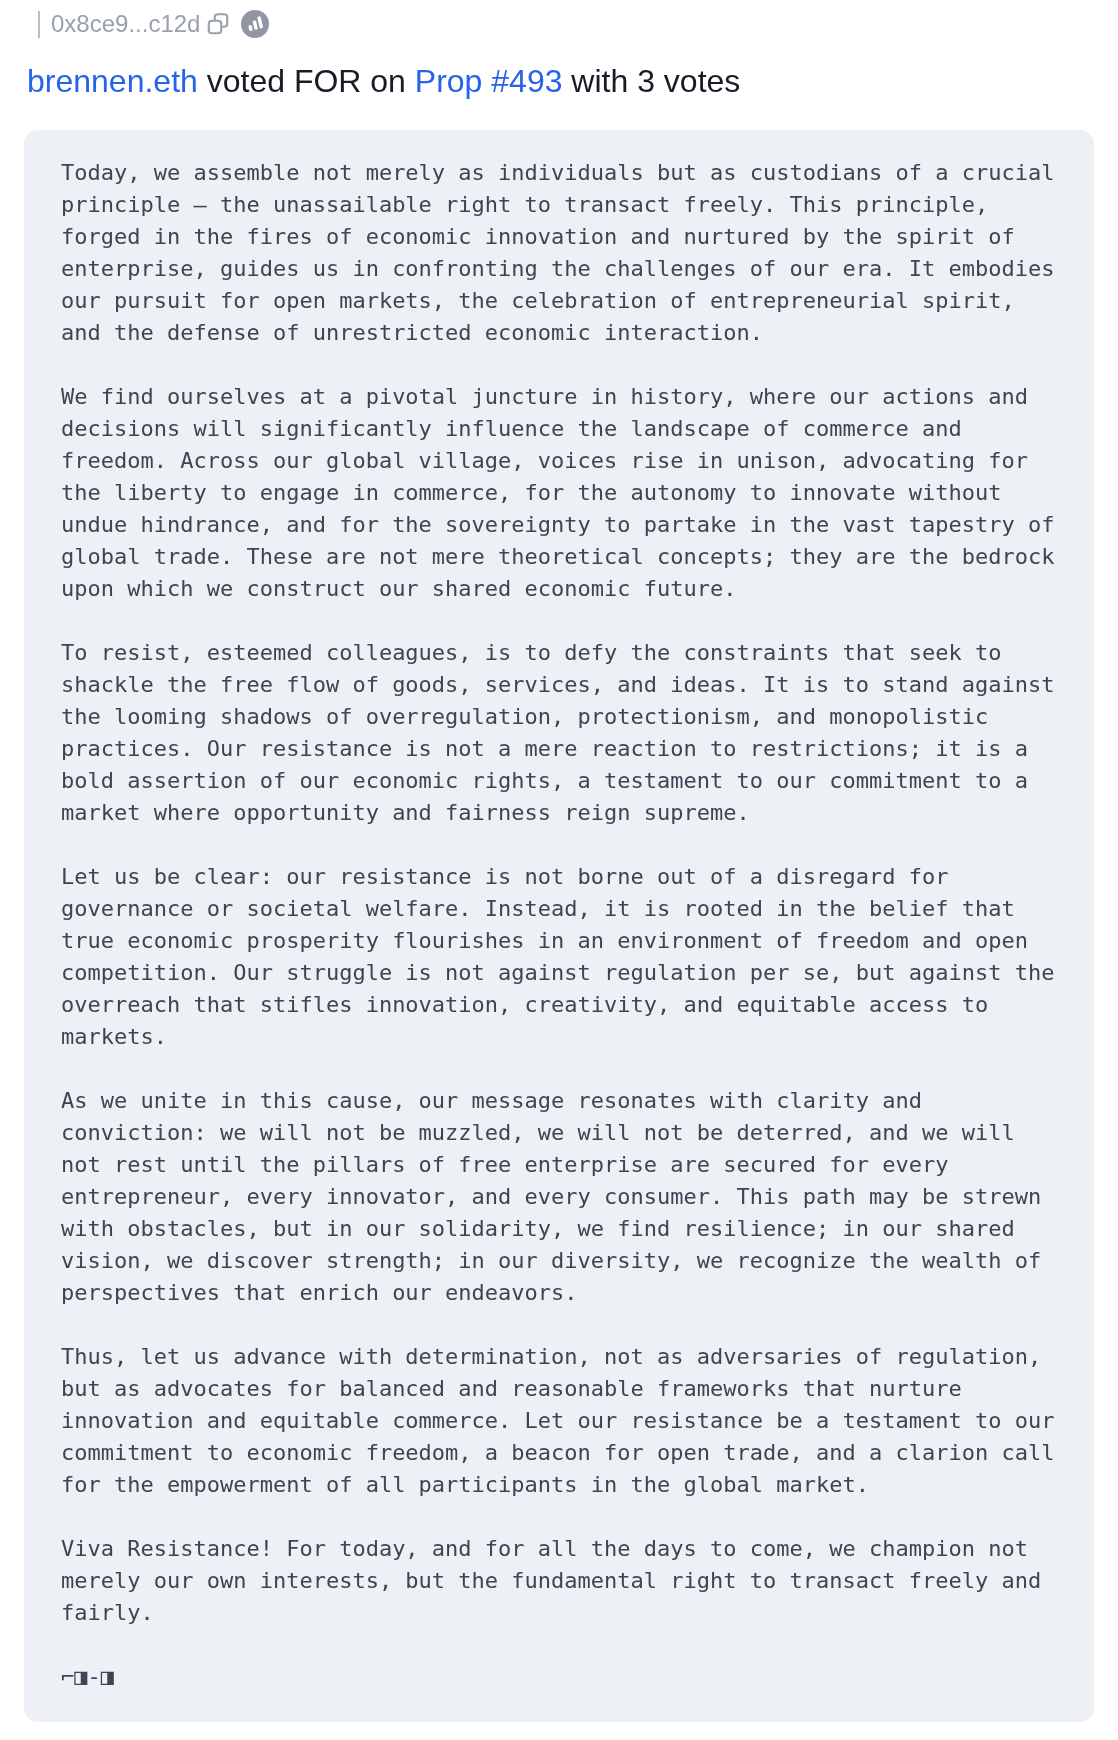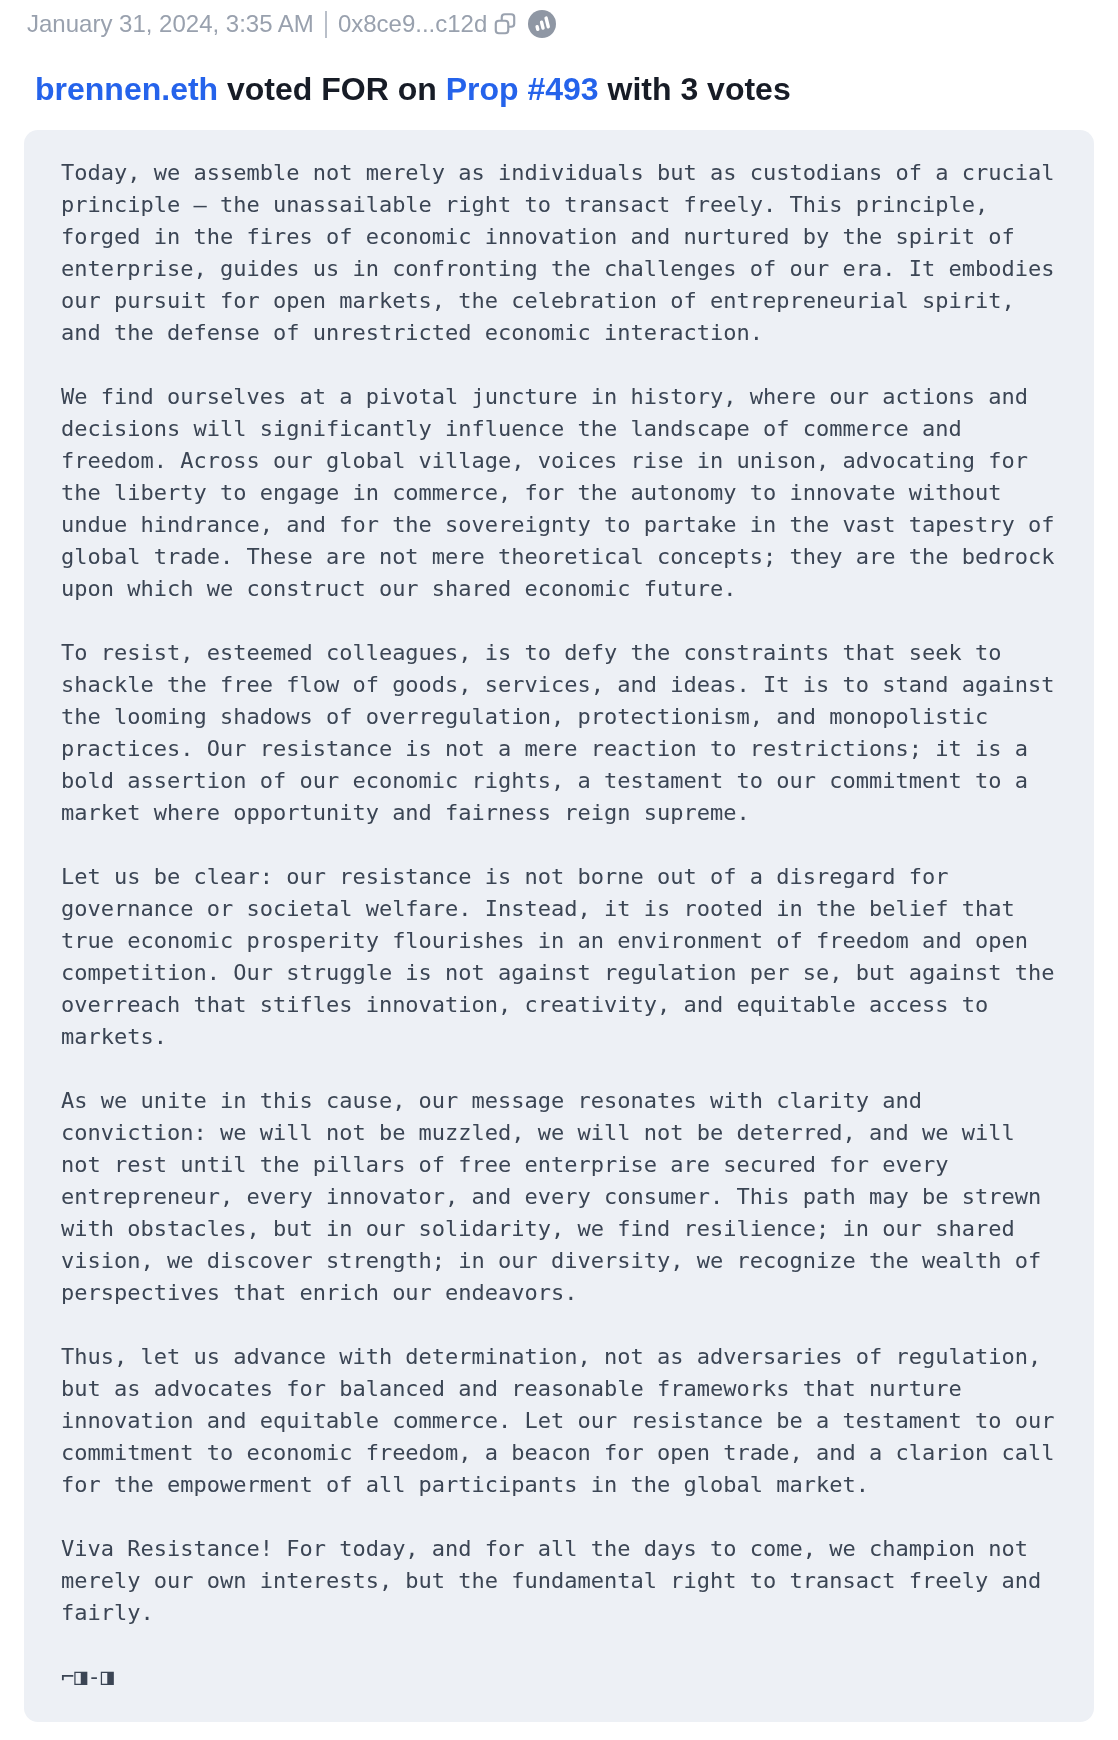--- a/index.html
+++ b/index.html
@@ -38,24 +38,24 @@
     cursor: pointer;
     display: inline-flex;
     align-items: center;
   }
   .copy-btn { margin-left: 5px; }
   .scan-btn { margin-left: 9px; }
   .vote-title {
     position: absolute;
     left: 27px;
     top: 60px;
-    margin: 8px;
+    margin: 0;
     font-size: 32px;
     line-height: 42px;
-    font-weight: 700;
+    font-weight: 400;
     color: #171c26;
     white-space: pre;
   }
   .vote-title a {
     color: #2563eb;
     text-decoration: none;
     cursor: pointer;
   }
   .reason-card {
     position: absolute;
@@ -74,21 +74,20 @@
     line-height: 32px;
     color: #3b4554;
     white-space: pre-wrap;
     word-break: normal;
   }
 </style>
 </head>
 <body>
 
 <div class="meta-row">
-  <span>January 31, 2024, 3:35 AM</span>
   <span class="meta-divider"></span>
   <span>0x8ce9...c12d</span>
   <button class="icon-btn copy-btn" title="">
     <svg width="26" height="26" viewBox="0 0 24 24" fill="none" stroke="#9aa2af" stroke-width="2" stroke-linejoin="round">
       <rect x="9" y="3" width="11.5" height="11.5" rx="2.8"></rect>
       <rect x="3.5" y="9" width="11.5" height="11.5" rx="2.8" fill="#ffffff"></rect>
     </svg>
   </button>
   <button class="icon-btn scan-btn" title="">
     <svg width="30" height="30" viewBox="0 0 30 30">

